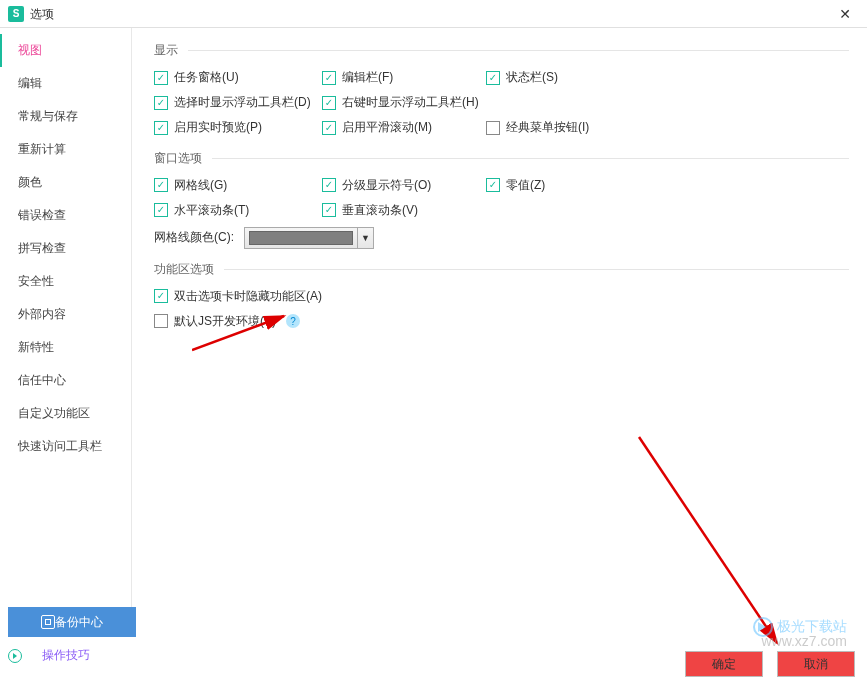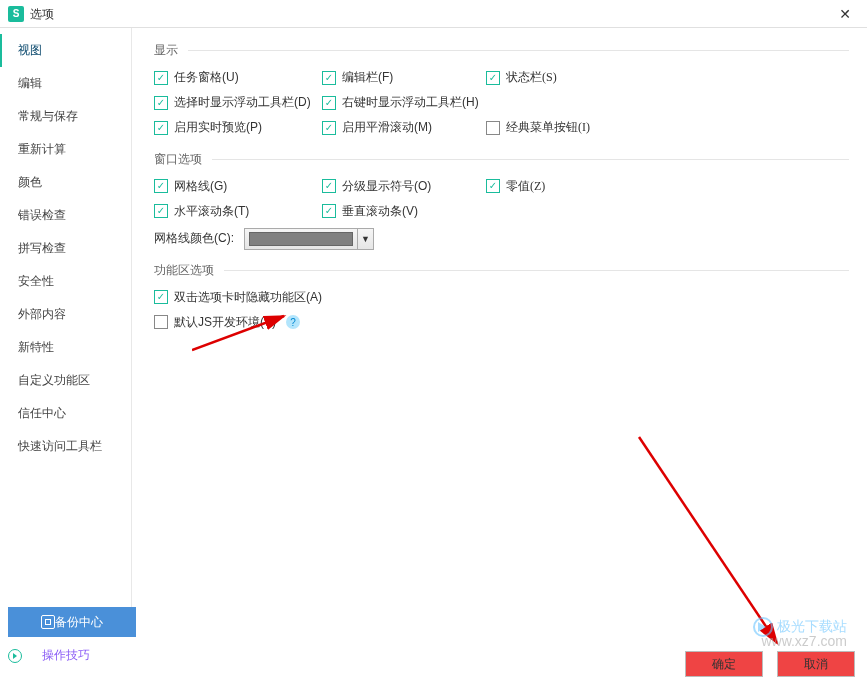--- a/index.html
+++ b/index.html
@@ -6,31 +6,31 @@
 body { font-family: "Microsoft YaHei", "SimSun", sans-serif; font-size: 12px; color: #333; background: #fff; width: 867px; height: 685px; position: relative; overflow: hidden; }
 
 .titlebar { height: 28px; line-height: 28px; padding: 0 8px; border-bottom: 1px solid #e0e0e0; display: flex; align-items: center; justify-content: space-between; }
 .titlebar-left { display: flex; align-items: center; gap: 6px; }
 .app-icon { width: 16px; height: 16px; background: #1abc9c; border-radius: 2px; color: #fff; font-weight: bold; text-align: center; line-height: 16px; font-size: 10px; }
 .close-btn { width: 28px; height: 28px; text-align: center; font-size: 14px; cursor: pointer; }
 
 .dialog-body { display: flex; height: 605px; }
 .sidebar { width: 132px; border-right: 1px solid #e8e8e8; padding: 6px 0; }
 .sidebar-item { padding: 8px 16px 8px 18px; cursor: pointer; color: #444; }
-.sidebar-item.active { color: #0c4a6e; border-left: 2px solid #1abc9c; padding-left: 16px; }
+.sidebar-item.active { color: #ec4899; border-left: 2px solid #1abc9c; padding-left: 16px; }
 
 .main { flex: 1; padding: 14px 18px 0 22px; position: relative; }
 .section { margin-bottom: 12px; }
 .section-header { display: flex; align-items: center; margin-bottom: 10px; color: #666; }
 .section-header::after { content: ""; flex: 1; border-top: 1px solid #e5e5e5; margin-left: 10px; }
 
 .opt-row { display: flex; margin-bottom: 8px; }
 .opt-col1 { width: 168px; }
 .opt-col2 { width: 164px; }
-.opt-col3 { width: 180px; font-family: Liberation Serif, serif; }
+.opt-col3 { width: 180px; }
 
 .checkbox { display: inline-flex; align-items: center; gap: 6px; cursor: pointer; }
 .cb-box { width: 14px; height: 14px; border: 1px solid #888; display: inline-flex; align-items: center; justify-content: center; font-size: 10px; line-height: 1; }
 .cb-box.checked { border-color: #1abc9c; }
 .cb-box.checked::after { content: "✓"; color: #1abc9c; }
 
 .color-row { display: flex; align-items: center; gap: 10px; }
 .color-combo { width: 130px; height: 22px; background: linear-gradient(#f5f5f5,#e6e6e6); border: 1px solid #aaa; display: flex; align-items: center; }
 .color-swatch { flex: 1; height: 14px; margin: 0 4px; background: #808080; border: 1px solid #666; }
 .color-arrow { width: 16px; height: 20px; border-left: 1px solid #aaa; text-align: center; font-size: 9px; line-height: 20px; }
@@ -73,22 +73,22 @@
       <div class="sidebar-item active">视图</div>
       <div class="sidebar-item">编辑</div>
       <div class="sidebar-item">常规与保存</div>
       <div class="sidebar-item">重新计算</div>
       <div class="sidebar-item">颜色</div>
       <div class="sidebar-item">错误检查</div>
       <div class="sidebar-item">拼写检查</div>
       <div class="sidebar-item">安全性</div>
       <div class="sidebar-item">外部内容</div>
       <div class="sidebar-item">新特性</div>
+      <div class="sidebar-item">信任中心</div>
       <div class="sidebar-item">自定义功能区</div>
-      <div class="sidebar-item">信任中心</div>
       <div class="sidebar-item">快速访问工具栏</div>
     </div>
 
   <div class="main">
 
     <div class="section">
       <div class="section-header">显示</div>
       <div id="display-opts">
           <div class="opt-row">
             <div class="opt-col1"><span class="checkbox">

